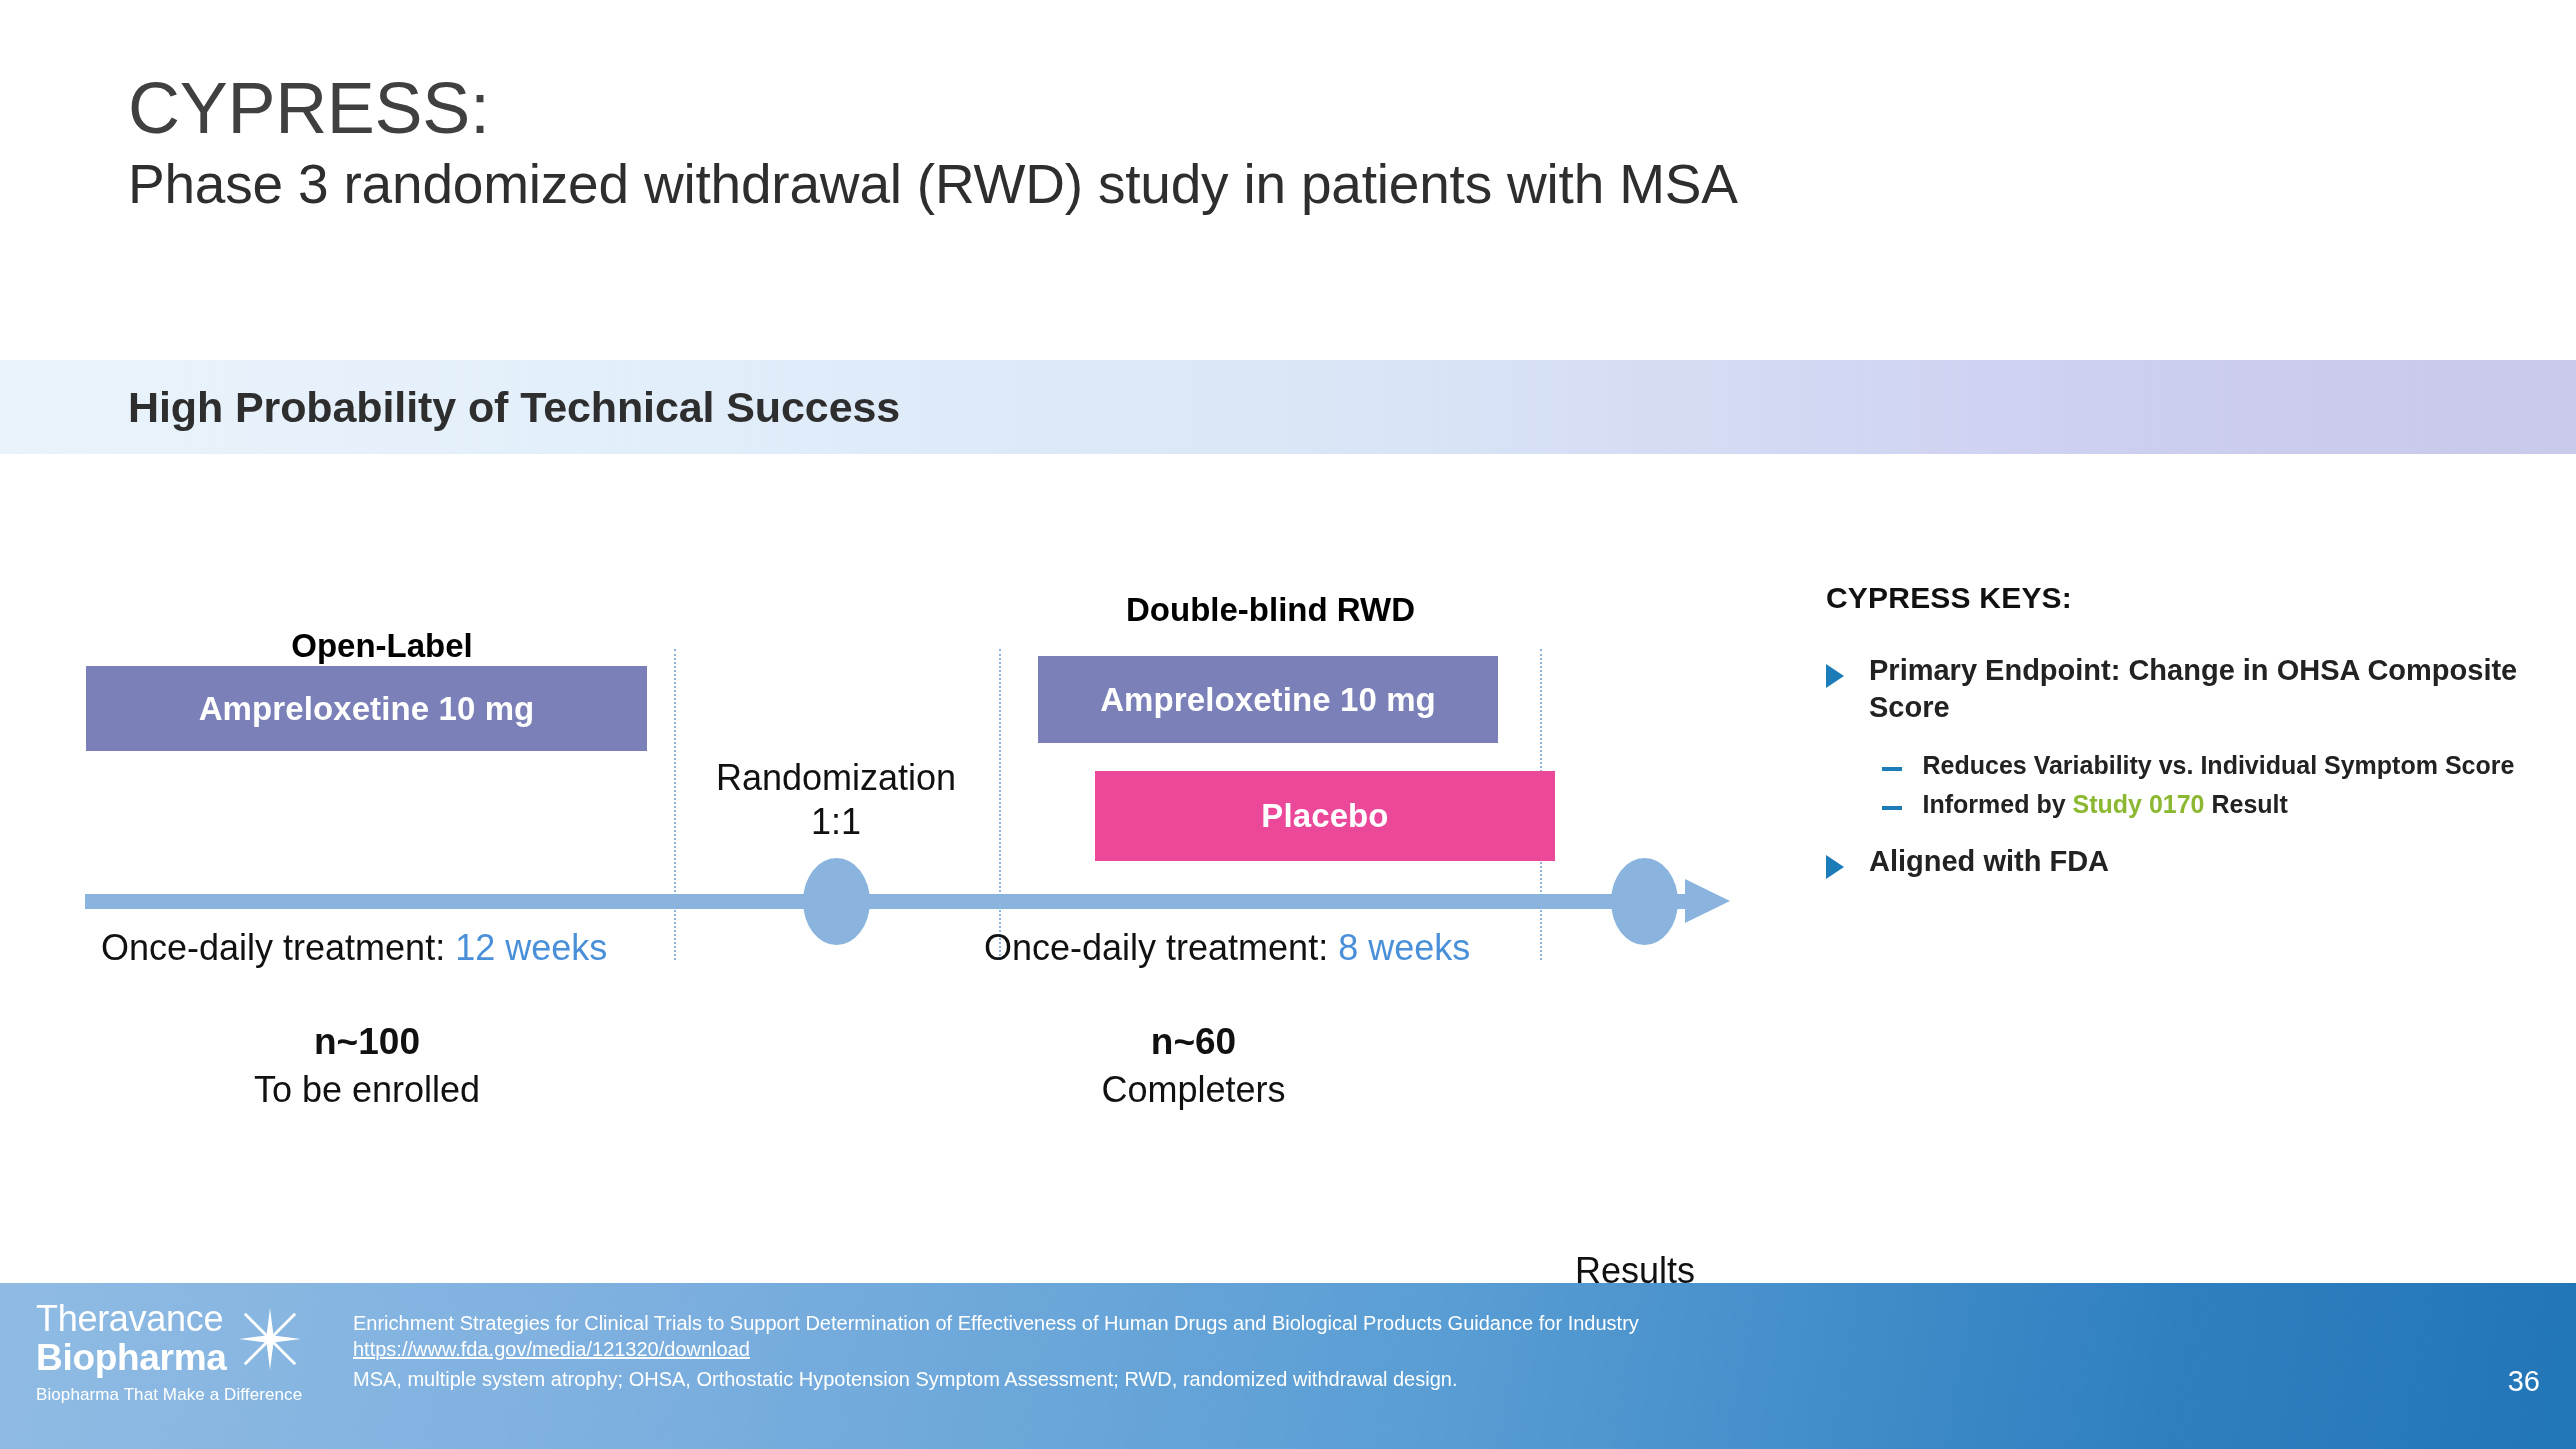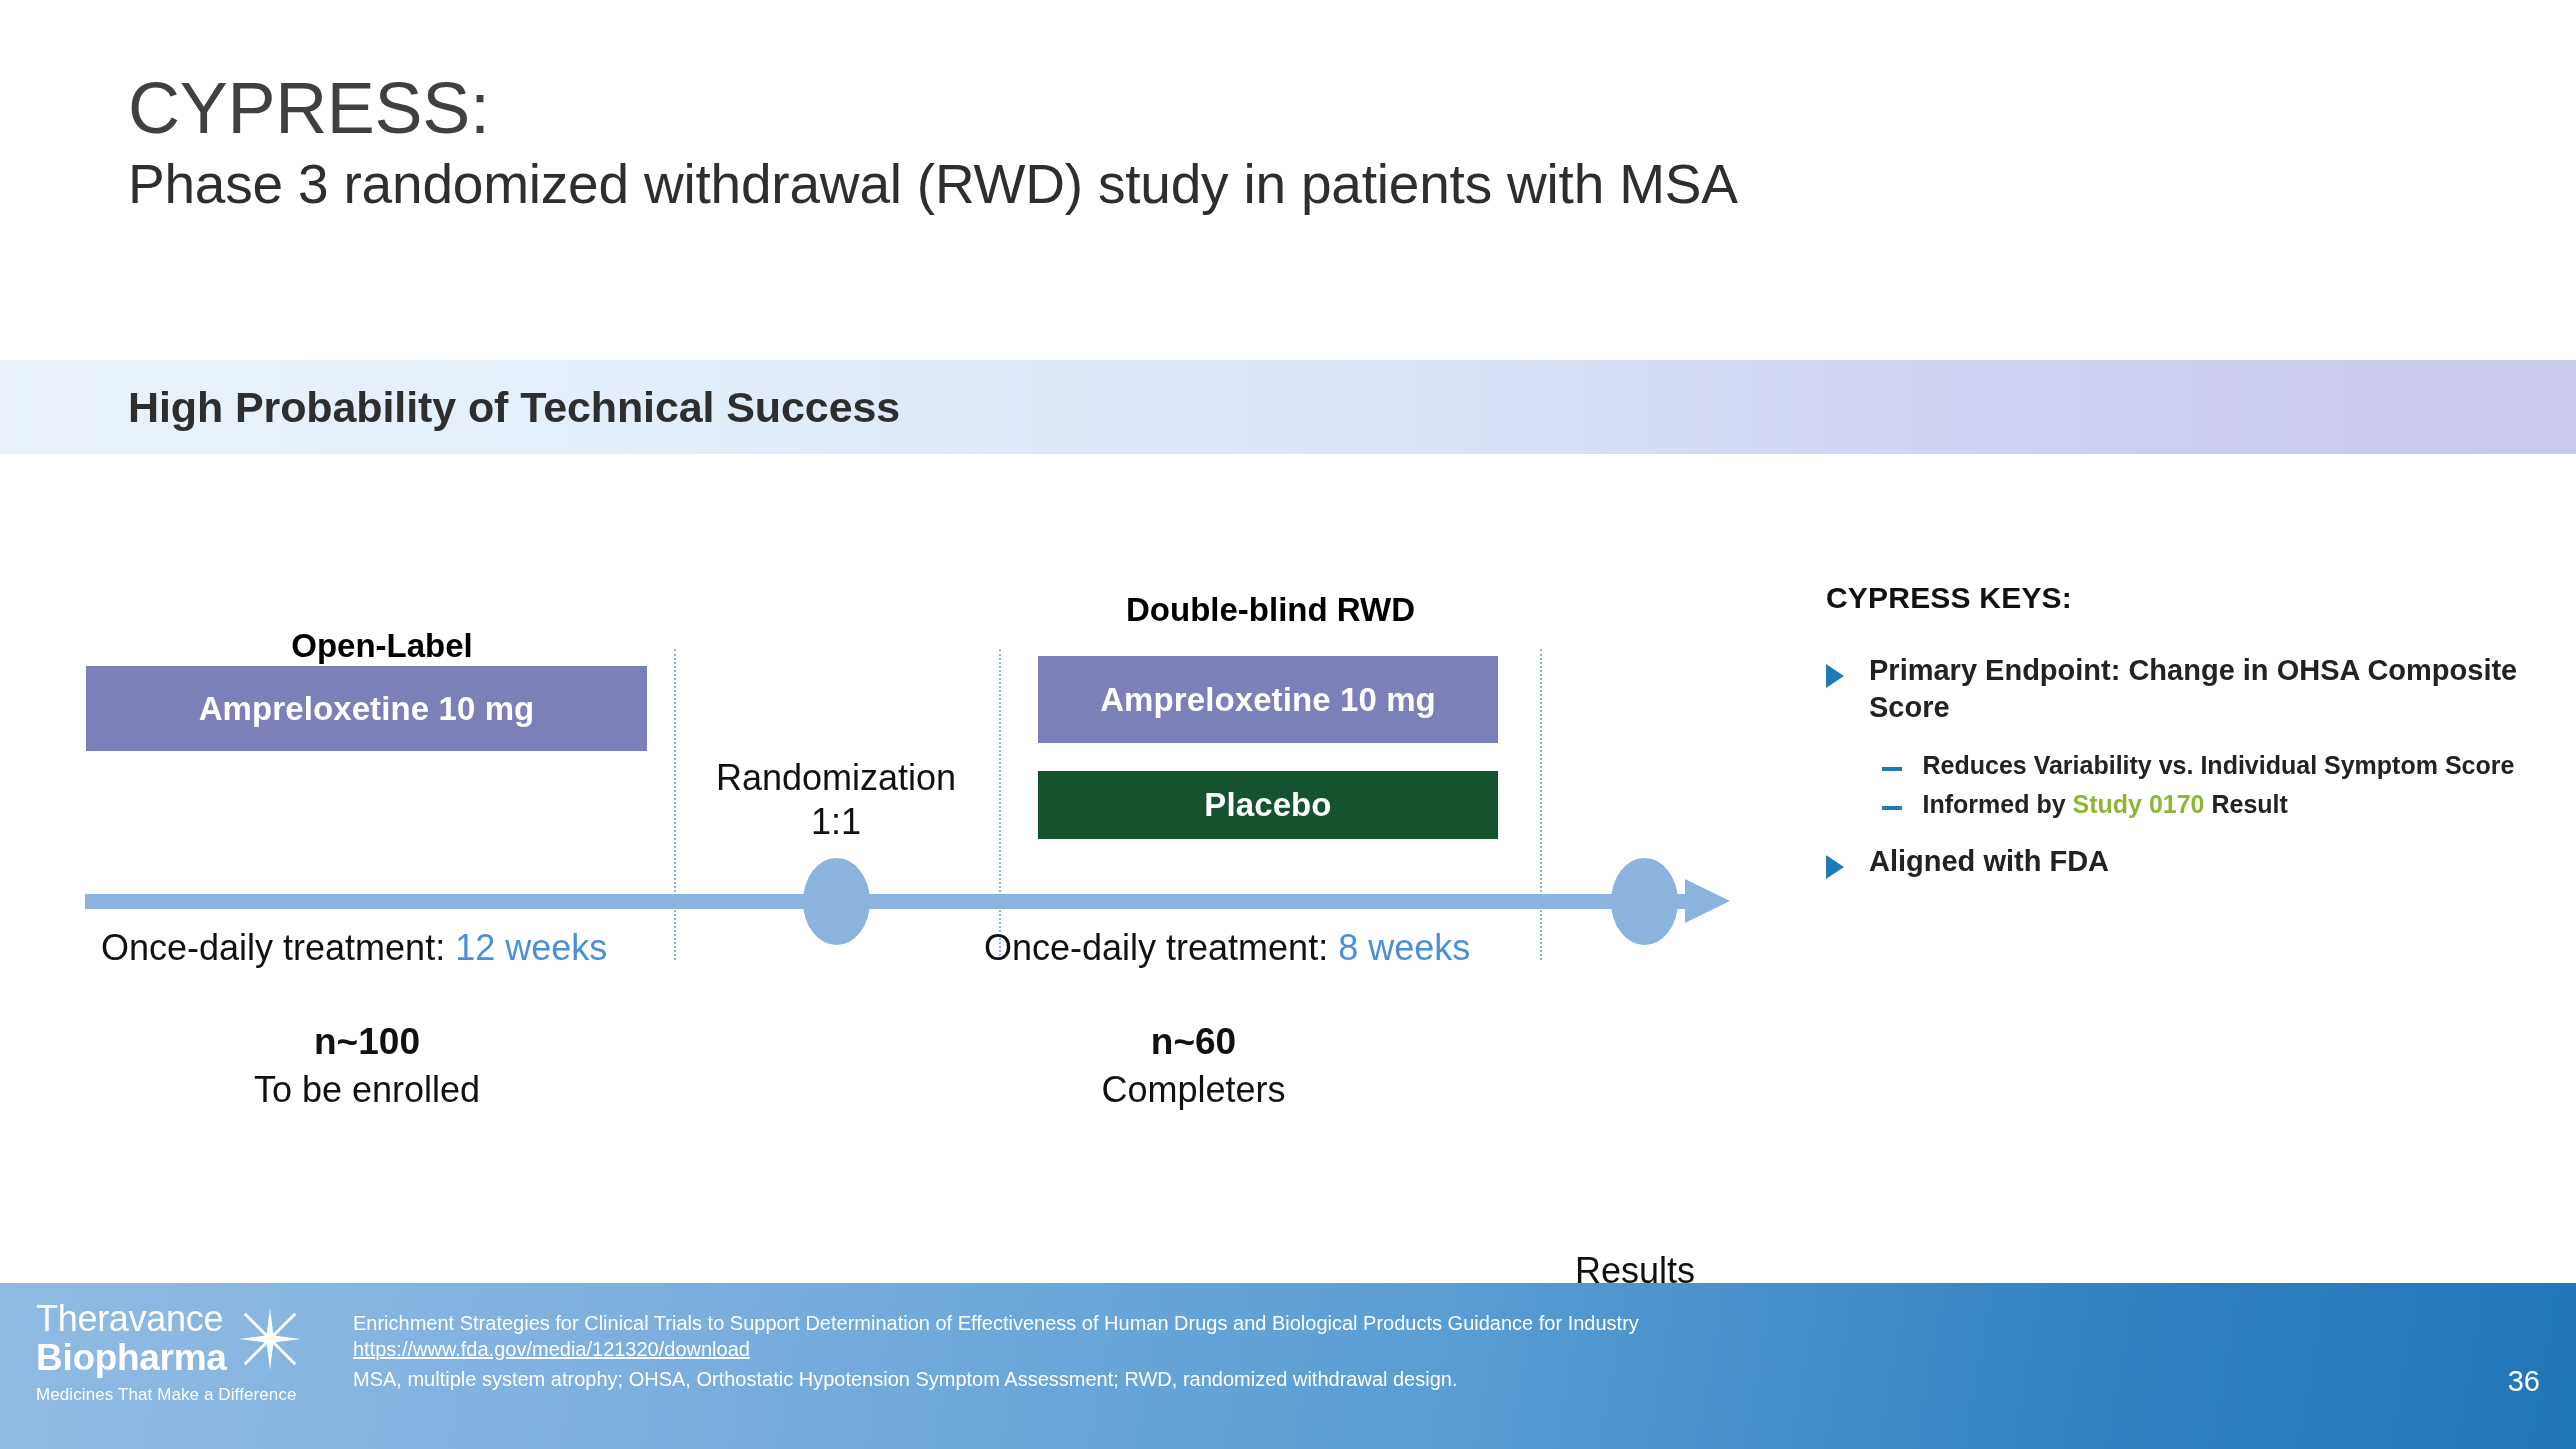--- a/index.html
+++ b/index.html
@@ -50,21 +50,21 @@
   }
   .head-open { left: 100px; top: 173px; width: 564px; }
   .head-rwd  { left: 1029px; top: 137px; width: 483px; }
 
   .bar {
     position: absolute; display: flex; align-items: center; justify-content: center;
     color: #ffffff; font-weight: 700; font-size: 33px; letter-spacing: 0.1px;
   }
   .bar-ol      { left: 86px;  top: 212px; width: 561px;  height: 85px; background: #7b80b8; }
   .bar-rwd-amp { left: 1038px; top: 202px; width: 460px;  height: 87px; background: #7b80b8; }
-  .bar-rwd-pbo { left: 1038px; top: 317px; width: 460px;  height: 68px; background: #14532d; }
+  .bar-rwd-pbo { left: 1095px; top: 317px; width: 460px;  height: 90px; background: #ec4899; }
 
   .rand-label {
     position: absolute; left: 690px; top: 302px; width: 292px;
     text-align: center; font-size: 36px; color: #111; line-height: 1.22;
     white-space: nowrap;
   }
   .rand-label .l2 { display: block; }
 
   .results-label {
     position: absolute; left: 1575px; top: 796px; font-size: 36px; color: #111;
@@ -250,21 +250,21 @@
               <polygon points="50,94 45,55 50,50 55,55"></polygon>
               <polygon points="6,50 45,45 50,50 45,55"></polygon>
             </g>
             <g stroke="#ffffff" stroke-width="4">
               <line x1="14" y1="14" x2="86" y2="86"></line>
               <line x1="86" y1="14" x2="14" y2="86"></line>
             </g>
           </svg>
         </div>
       </div>
-      <div class="logo-tag">Medicines That Make a Difference</div>
+      <div class="logo-tag">Biopharma That Make a Difference</div>
     </div>
 
     <div class="fnotes">
       <div class="fn-line">Enrichment Strategies for Clinical Trials to Support Determination of Effectiveness of Human Drugs and Biological Products Guidance for Industry</div>
       <div class="fn-line fn-link">https://www.fda.gov/media/121320/download</div>
       <div class="fn-line last">MSA, multiple system atrophy; OHSA, Orthostatic Hypotension Symptom Assessment; RWD, randomized withdrawal design.</div>
     </div>
 
     <div class="pageno">36</div>
   </div>

